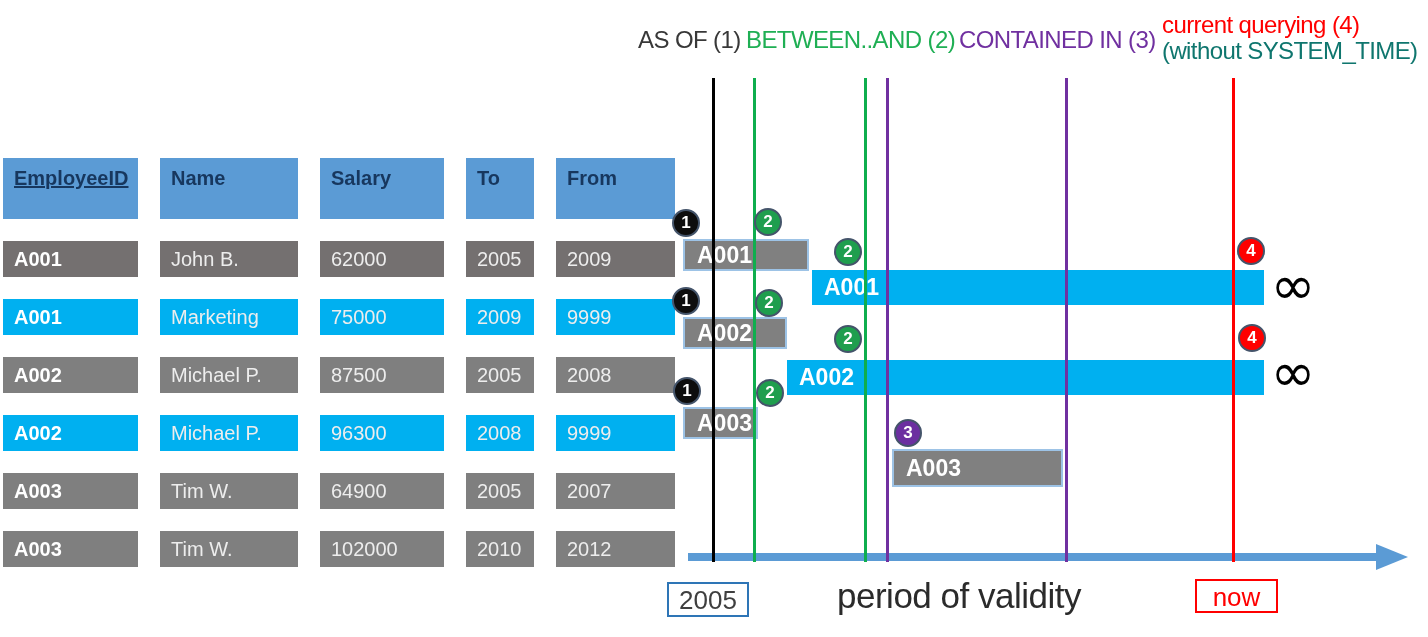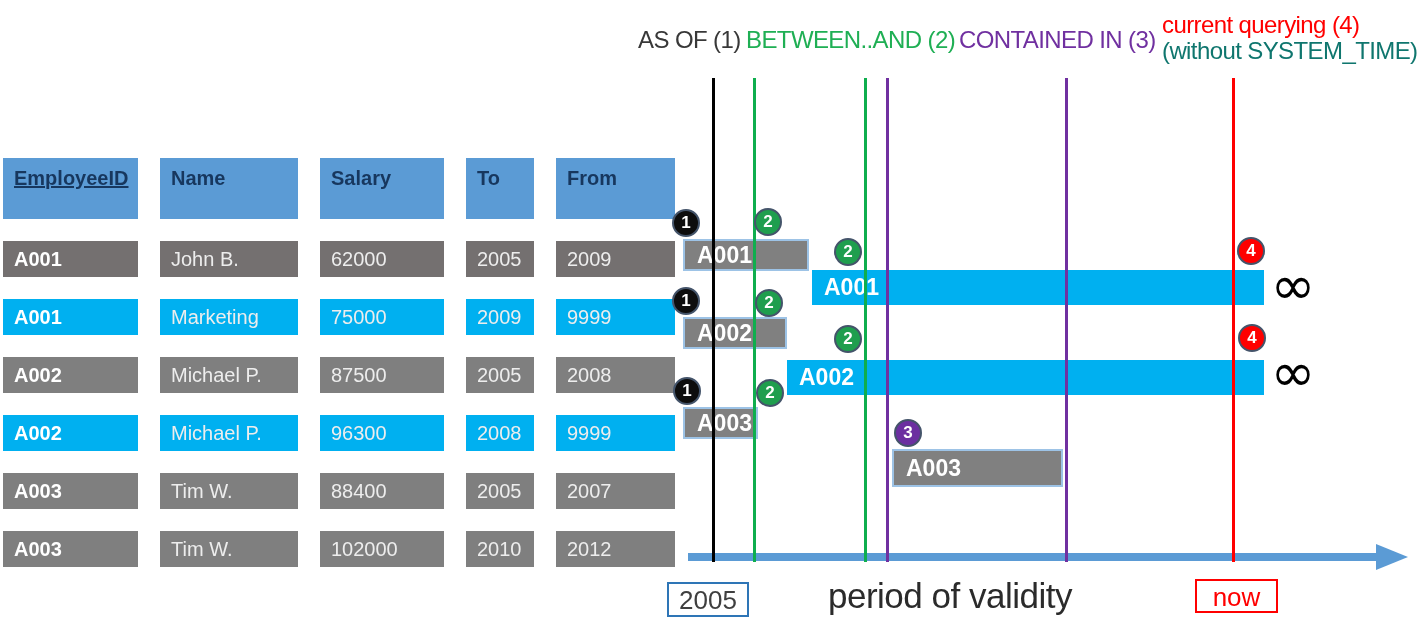--- a/index.html
+++ b/index.html
@@ -53,21 +53,21 @@
     font-size:54px; line-height:60px; color:#000000;
     font-family:"DejaVu Sans", sans-serif;
   }
   #axis-bar { position:absolute; height:8px; background:#5B9BD5; z-index:5; }
   #axis-head {
     position:absolute; width:0; height:0; z-index:5;
     border-top:13px solid transparent; border-bottom:13px solid transparent;
     border-left:32px solid #5B9BD5;
   }
   #axis-label {
-    position:absolute; left:828px; top:576px; width:262px; 
+    position:absolute; left:828px; top:576px; width:262px; text-align:center;
     font-size:35px; color:#2B2B2B; letter-spacing:-0.5px; white-space:nowrap;
   }
   .axis-box {
     position:absolute; text-align:center; font-size:26px; white-space:nowrap;
   }
   #start-box { left:667px; top:582px; width:82px; height:35px; line-height:33px;
                border:2px solid #2E75B6; color:#3F3F3F; }
   #now-box   { left:1195px; top:579px; width:83px; height:34px; line-height:32px;
                border:2px solid #FF0000; color:#FF0000; }
 </style>
@@ -142,21 +142,21 @@
       <div class="row-cyan">
         <div class="td">9999</div>
       </div>
       <div class="row-gray">
         <div class="td idcell">A003</div>
       </div>
       <div class="row-gray">
         <div class="td">Tim W.</div>
       </div>
       <div class="row-gray">
-        <div class="td">88400</div>
+        <div class="td">64900</div>
       </div>
       <div class="row-gray">
         <div class="td">2005</div>
       </div>
       <div class="row-gray">
         <div class="td">2007</div>
       </div>
       <div class="row-gray">
         <div class="td idcell">A003</div>
       </div>

